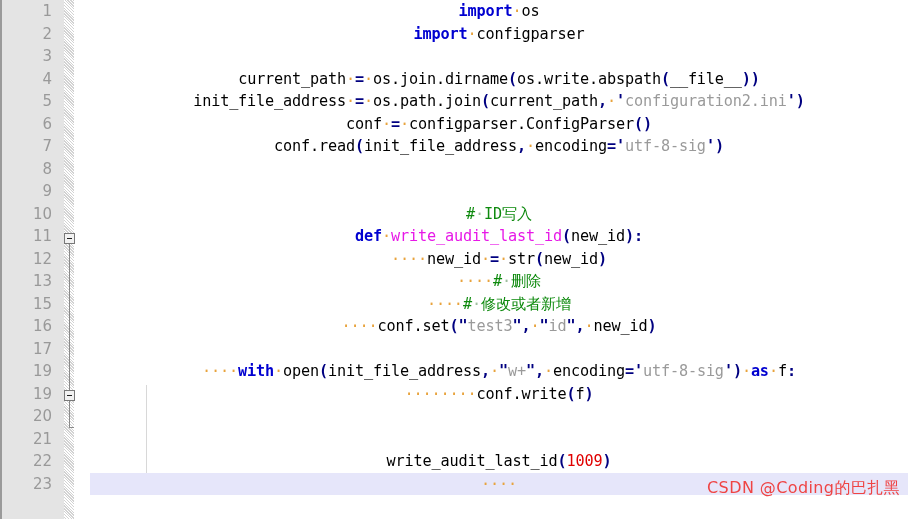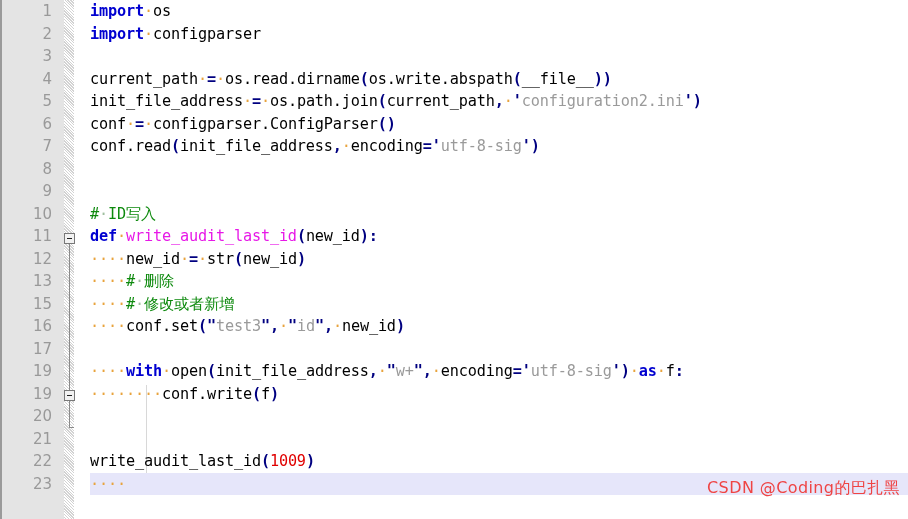--- a/index.html
+++ b/index.html
@@ -83,20 +83,21 @@
     left: 88px;
     right: 0;
     top: 0;
     height: 22.5px;
     font-family: "DejaVu Sans Mono", "Liberation Mono", monospace;
     font-size: 15.2px;
     line-height: 22.5px;
     letter-spacing: -0.15px;
     color: #000000;
     z-index: 2;
+    text-align: center;
   }
 
   
   .kw   { color: #0000D0; font-weight: bold; }   
   .fn   { color: #E718E7; }                      
   .str  { color: #9a9a9a; }                      
   .q    { color: #000080; font-weight: bold; }   
   .num  { color: #E00000; }                      
   .cm   { color: #0E8A0E; }                      
   .op   { color: #000080; font-weight: bold; }
@@ -186,21 +187,21 @@
       <span class="code"><span class="kw">import</span><span class="sp">·</span><span>configparser</span></span>
     </div>
 
     <div class="row">
       <span class="lineno">3</span>
       <span class="code"></span>
     </div>
 
     <div class="row">
       <span class="lineno">4</span>
-      <span class="code"><span>current_path</span><span class="sp">·</span><span class="op">=</span><span class="sp">·</span><span>os.read.dirname</span><span class="q">(</span><span>os.write.abspath</span><span class="q">(</span><span>__file__</span><span class="q">))</span></span>
+      <span class="code"><span>current_path</span><span class="sp">·</span><span class="op">=</span><span class="sp">·</span><span>os.join.dirname</span><span class="q">(</span><span>os.write.abspath</span><span class="q">(</span><span>__file__</span><span class="q">))</span></span>
     </div>
 
     <div class="row">
       <span class="lineno">5</span>
       <span class="code"><span>init_file_address</span><span class="sp">·</span><span class="op">=</span><span class="sp">·</span><span>os.path.join</span><span class="q">(</span><span>current_path</span><span class="q">,</span><span class="sp">·</span><span class="q">'</span><span class="str">configuration2.ini</span><span class="q">'</span><span class="q">)</span></span>
     </div>
 
     <div class="row">
       <span class="lineno">6</span>
       <span class="code"><span>conf</span><span class="sp">·</span><span class="op">=</span><span class="sp">·</span><span>configparser.ConfigParser</span><span class="q">()</span></span>

